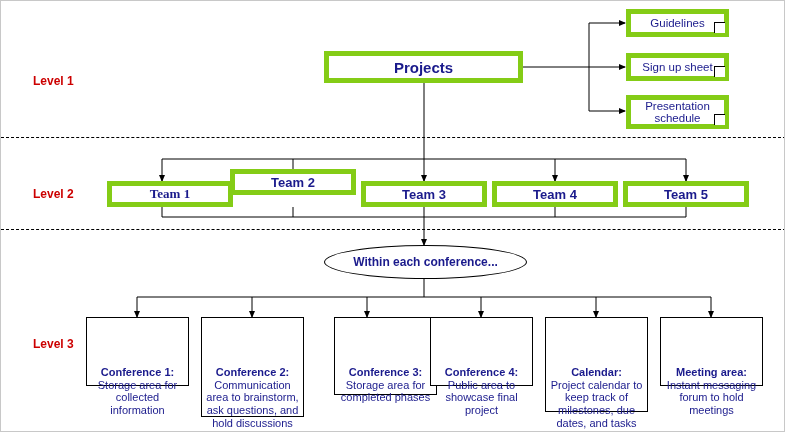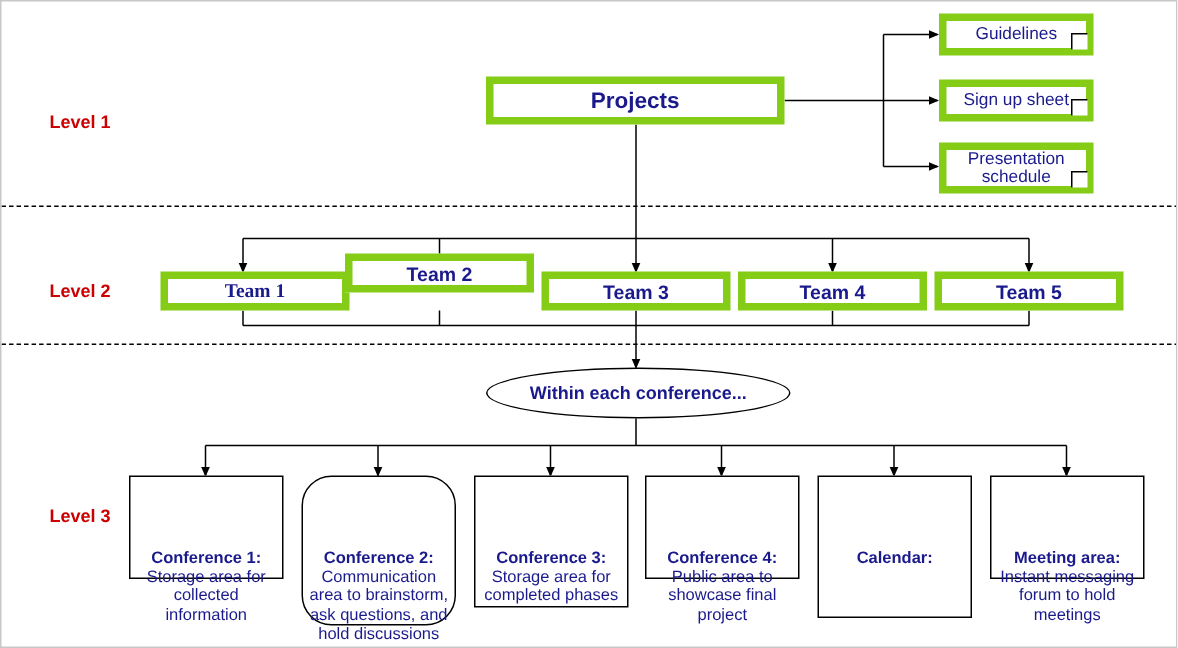--- a/index.html
+++ b/index.html
@@ -185,37 +185,38 @@
   <div class="box box-team" style="left:491px; top:180px; width:126px; height:26px;">Team 4</div>
   <div class="box box-team" style="left:622px; top:180px; width:126px; height:26px;">Team 5</div>
 
   <div class="oval" style="left:323px; top:244px; width:203px; height:34px;">Within each conference...</div>
 
   <div class="conf-box" style="left:85px; top:316px; width:103px; height:69px;">
     <span class="conf-title">Conference 1:</span>
     <span class="conf-desc">Storage area for collected information</span>
   </div>
 
-  <div class="conf-box" style="left:200px; top:316px; width:103px; height:100px;border-radius:20px;">
+  <div class="conf-box" style="left:200px; top:316px; width:103px; height:100px;">
     <span class="conf-title">Conference 2:</span>
     <span class="conf-desc">Communication area to brainstorm, ask questions, and hold discussions</span>
   </div>
 
-  <div class="conf-box" style="left:315px; top:316px; width:103px; height:88px;">
+  <div class="conf-box" style="left:333px; top:316px; width:103px; height:78px;">
     <span class="conf-title">Conference 3:</span>
     <span class="conf-desc">Storage area for completed phases</span>
   </div>
 
   <div class="conf-box" style="left:429px; top:316px; width:103px; height:69px;">
     <span class="conf-title">Conference 4:</span>
     <span class="conf-desc">Public area to showcase final project</span>
   </div>
 
   <div class="conf-box" style="left:544px; top:316px; width:103px; height:95px;">
     <span class="conf-title">Calendar:</span>
+    <span class="conf-desc">Project calendar to keep track of milestones, due dates, and tasks</span>
   </div>
 
   <div class="conf-box" style="left:659px; top:316px; width:103px; height:69px;">
     <span class="conf-title">Meeting area:</span>
     <span class="conf-desc">Instant messaging forum to hold meetings</span>
   </div>
 
 </div>
 
 </body></html>

